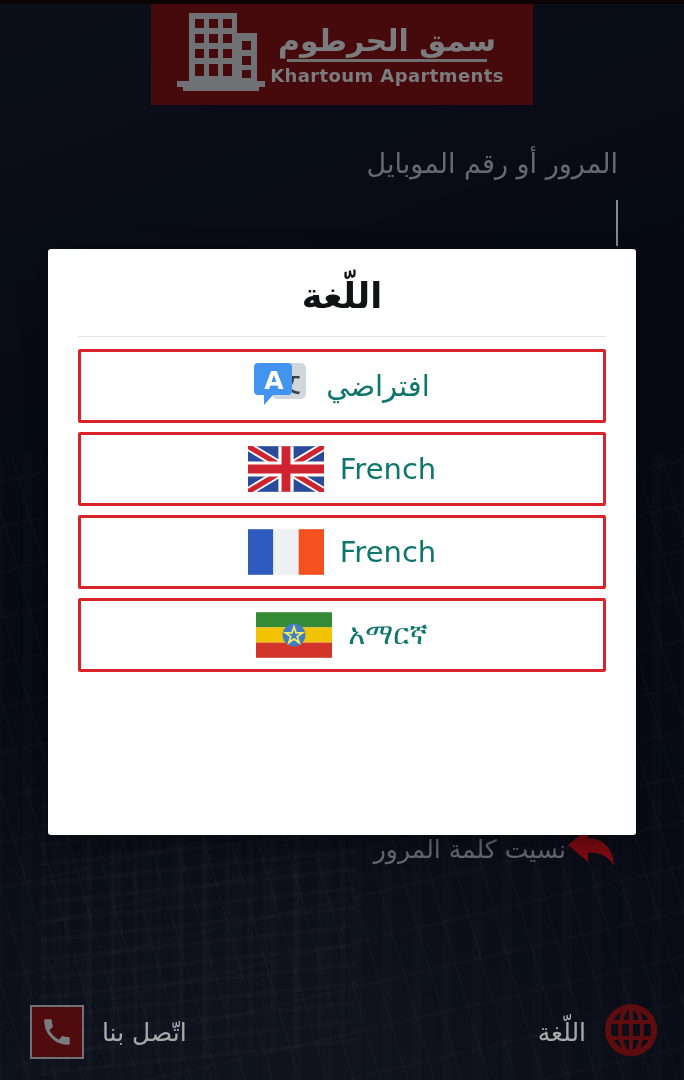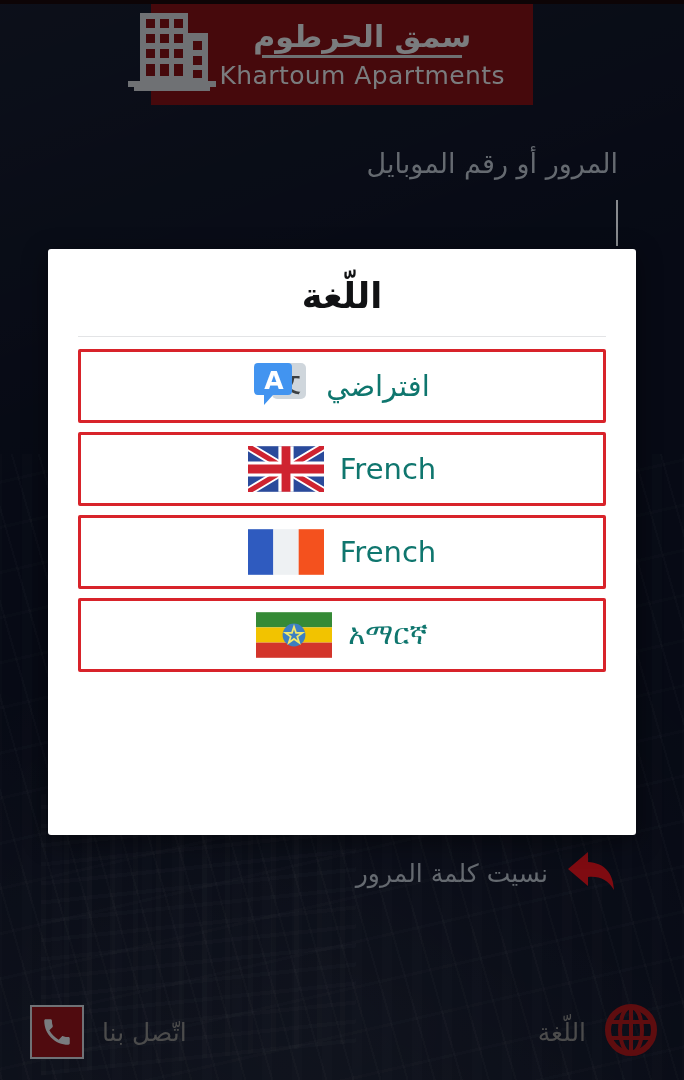--- a/index.html
+++ b/index.html
@@ -93,22 +93,22 @@
     white-space: nowrap;
   }
   #logo-rule {
     width: 200px;
     height: 3px;
     background: #a7aaae;
     margin: 3px 0 3px;
   }
   #logo-latin {
     color: #b9bcc0;
-    font-size: 25px;
-    font-weight: 400;
+    font-size: 18px;
+    font-weight: 700;
     letter-spacing: .4px;
     white-space: nowrap;
     direction: ltr;
   }
   #logo-building { flex: 0 0 auto; }
 
   
   #login-label {
     position: absolute;
     top: 148px;
@@ -133,25 +133,24 @@
     left: 66px;
     height: 56px;
     background: #f2f3f5;
     border: 1px solid #c9ccd1;
     border-radius: 3px;
   }
 
   
   #forgot-row {
     position: absolute;
-    top: 848px;
+    top: 824px;
     right: 66px;
     display: flex;
     align-items: center;
-    gap: 18px;
     direction: rtl;
     margin-left: 16px;
   }
   #forgot-label {
     color: #9aa1ab;
     font-size: 25px;
     white-space: nowrap;
   }
 
   
@@ -166,21 +165,21 @@
     padding: 0 26px 0 30px;
     direction: rtl;
   }
   .bottom-item {
     display: flex;
     align-items: center;
     gap: 18px;
     direction: rtl;
   }
   .bottom-label {
-    color: #737373;
+    color: #ffffff;
     font-size: 25px;
     white-space: nowrap;
   }
   #phone-button {
     width: 54px;
     height: 54px;
     background: #7a1217;
     border: 2px solid #a9adb3;
     display: flex;
     align-items: center;

